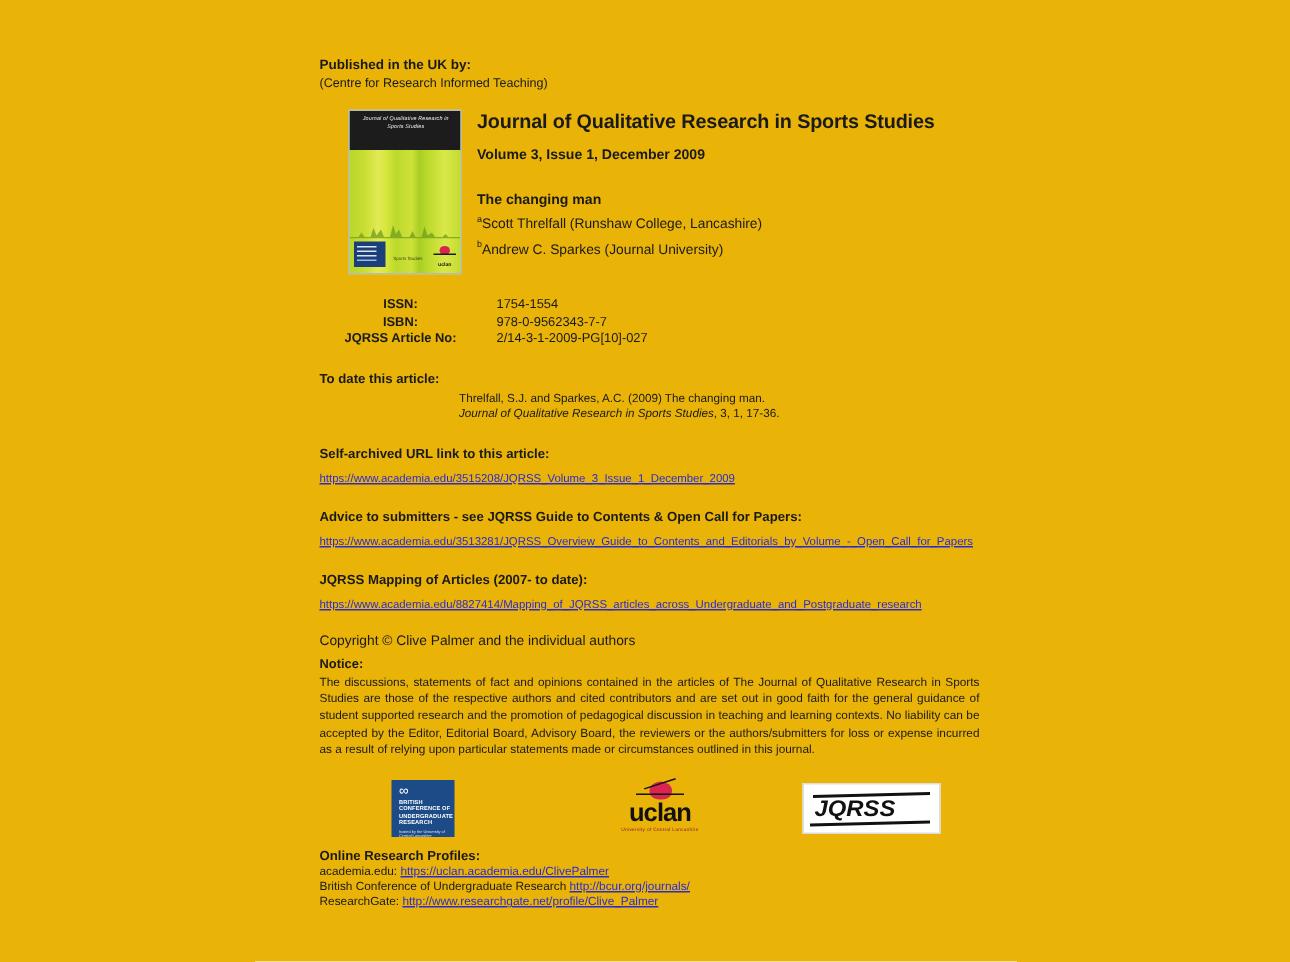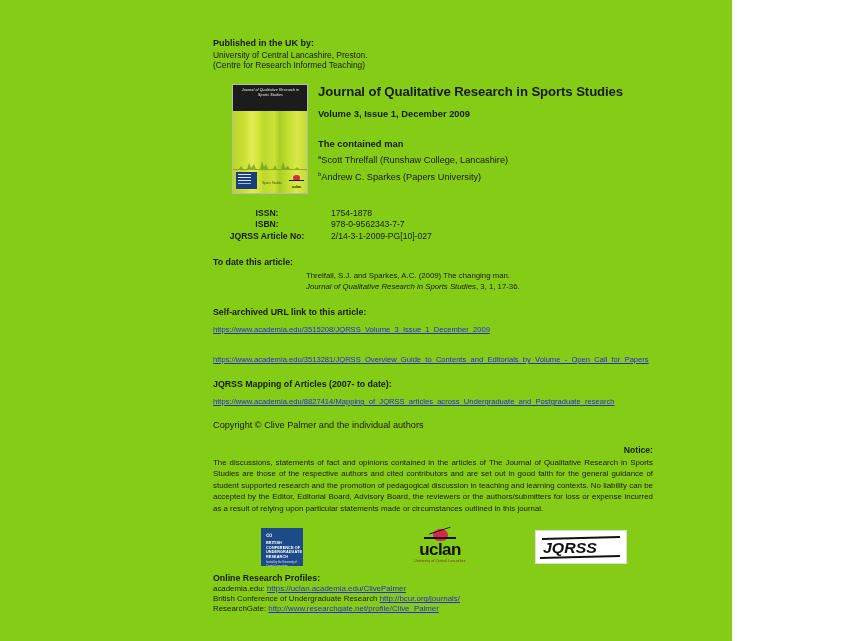--- a/index.html
+++ b/index.html
@@ -9,24 +9,24 @@
   }
   body {
     width: 860px;
     height: 641px;
     font-family: "Liberation Sans", sans-serif;
     color: #1a1a1a;
     -webkit-font-smoothing: none;
   }
   .page {
     position: relative;
-    width: 732px;
+    width: 860px;
     height: 641px;
     overflow: hidden;
-    background: #84cc16;
+    background: #eab308;
   }
   .content {
     position: absolute;
     left: 213px;
     top: 38px;
     width: 440px;
   }
   .i { font-style: italic; }
 
   .pub-head {
@@ -235,22 +235,21 @@
   .copyright {
     text-align: left;
     font-size: 9.2px;
     line-height: 13px;
     margin-top: 11px;
   }
   .notice-head {
     font-size: 8.6px;
     font-weight: bold;
     line-height: 12px;
-    margin-top: 12px;
-    text-align: right;
+    margin-top: 2px;
   }
   .notice-body {
     font-size: 7.9px;
     line-height: 11.4px;
     text-align: justify;
     margin-top: 1px;
   }
 
   
   .logos {
@@ -394,21 +393,20 @@
   .profile-line a.url { font-size: 7.9px; line-height: 10.2px; }
 </style>
 </head>
 <body>
 
 <div class="page">
   <div class="content">
 
     <div>
       <div class="pub-head">Published in the UK by:</div>
-      <div class="pub-line">University of Central Lancashire, Preston.</div>
       <div class="pub-line">(Centre for Research Informed Teaching)</div>
     </div>
 
     <div class="masthead">
 
       <div class="cover">
         <div class="cover-band"></div>
         <div class="cover-title">Journal of Qualitative Research in Sports Studies</div>
         <div class="cover-sub">Volume 3, Issue 1, December 2009</div>
         <div class="cover-body">
@@ -423,35 +421,35 @@
             <div class="petal"></div>
             <div class="stem"></div>
             <div class="word">uclan</div>
           </div>
         </div>
       </div>
 
       <div class="mast-text">
         <div class="journal-title">Journal of Qualitative Research in Sports Studies</div>
         <div class="journal-vol">Volume 3, Issue 1, December 2009</div>
-        <div class="article-title">The contained man</div>
+        <div class="article-title">The changing man</div>
         <div class="author">
           <sup>a</sup><span>Scott Threlfall (Runshaw College, Lancashire)</span>
         </div>
         <div class="author">
-          <sup>b</sup><span>Andrew C. Sparkes (Papers University)</span>
+          <sup>b</sup><span>Andrew C. Sparkes (Journal University)</span>
         </div>
       </div>
     </div>
 
     <table class="ids">
       <tbody>
           <tr>
         <td class="k">ISSN:</td>
-        <td>1754-1878</td>
+        <td>1754-1554</td>
       </tr>
       <tr>
         <td class="k">ISBN:</td>
         <td>978-0-9562343-7-7</td>
       </tr>
       <tr>
         <td class="k">JQRSS Article No:</td>
         <td>2/14-3-1-2009-PG[10]-027</td>
       </tr>
     </tbody>
@@ -464,20 +462,21 @@
         <div><span class="i">Journal of Qualitative Research in Sports Studies</span><span>, 3, 1, 17-36.</span></div>
       </div>
     </div>
 
     <div class="mt14">
       <div class="sec-head">Self-archived URL link to this article:</div>
       <a class="url" href="#">https://www.academia.edu/3515208/JQRSS_Volume_3_Issue_1_December_2009</a>
     </div>
 
     <div class="mt12">
+      <div class="sec-head">Advice to submitters - see JQRSS Guide to Contents &amp; Open Call for Papers:</div>
       <a class="url url-just" href="#" style="width:440px;">https://www.academia.edu/3513281/JQRSS_Overview_Guide_to_Contents_and_Editorials_by_Volume_-_Open_Call_for_Papers</a>
     </div>
 
     <div class="mt12">
       <div class="sec-head">JQRSS Mapping of Articles (2007- to date):</div>
       <a class="url url-just" href="#" style="width:440px;">https://www.academia.edu/8827414/Mapping_of_JQRSS_articles_across_Undergraduate_and_Postgraduate_research</a>
     </div>
 
     <div class="copyright">Copyright © Clive Palmer and the individual authors</div>
 

